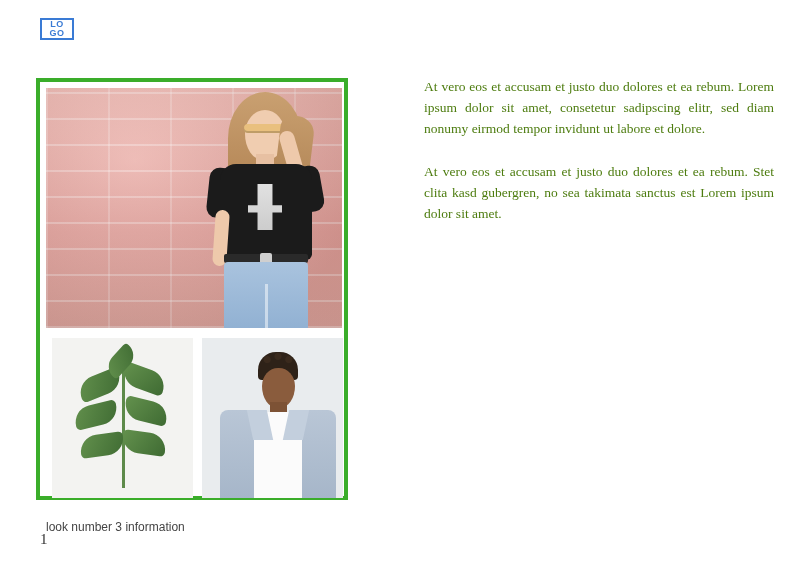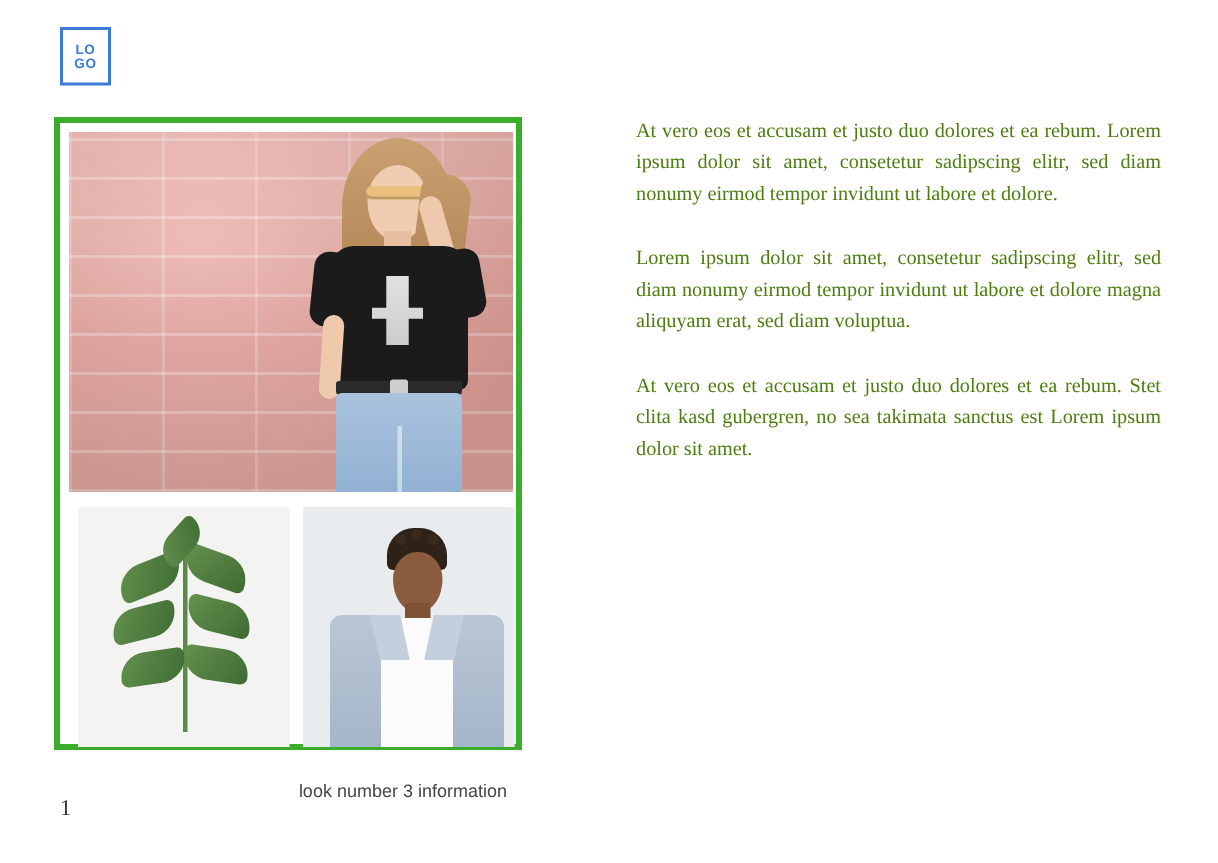--- a/index.html
+++ b/index.html
@@ -15,21 +15,21 @@
     color: #333333;
     overflow: hidden;
   }
 
   
   .logo-box {
     position: absolute;
     left: 40px;
     top: 18px;
     width: 34px;
-    height: 39px;
+    height: 22px;
     border: 2px solid #3a7bd5;
     box-sizing: border-box;
     display: flex;
     flex-direction: column;
     align-items: center;
     justify-content: center;
     line-height: 1;
   }
   .logo-line {
     color: #3a7bd5;
@@ -306,21 +306,21 @@
     width: 20px; height: 30px;
     background: #c3cfdd;
     transform: skewX(-12deg);
   }
 
   .caption {
     position: absolute;
     left: 6px;
     right: 6px;
     top: 438px;
-    text-align: right;
+    text-align: left;
     font-size: 12px;
     color: #444444;
     font-family: "Liberation Sans", sans-serif;
   }
 
   
   .text-column {
     position: absolute;
     left: 424px;
     top: 76px;
@@ -400,17 +400,16 @@
     <div class="m-tee"></div>
     <div class="m-collar-l"></div>
     <div class="m-collar-r"></div>
   </div>
 
   <div class="caption">look number 3 information</div>
 </div>
 
 <div class="text-column">
   <p>At vero eos et accusam et justo duo dolores et ea rebum. Lorem ipsum dolor sit amet, consetetur sadipscing elitr, sed diam nonumy eirmod tempor invidunt ut labore et dolore.</p>
-  <p>Lorem ipsum dolor sit amet, consetetur sadipscing elitr, sed diam nonumy eirmod tempor invidunt ut labore et dolore magna aliquyam erat, sed diam voluptua.</p>
   <p>At vero eos et accusam et justo duo dolores et ea rebum. Stet clita kasd gubergren, no sea takimata sanctus est Lorem ipsum dolor sit amet.</p>
 </div>
 
 <div class="page-number">1</div>
 
 </body></html>

